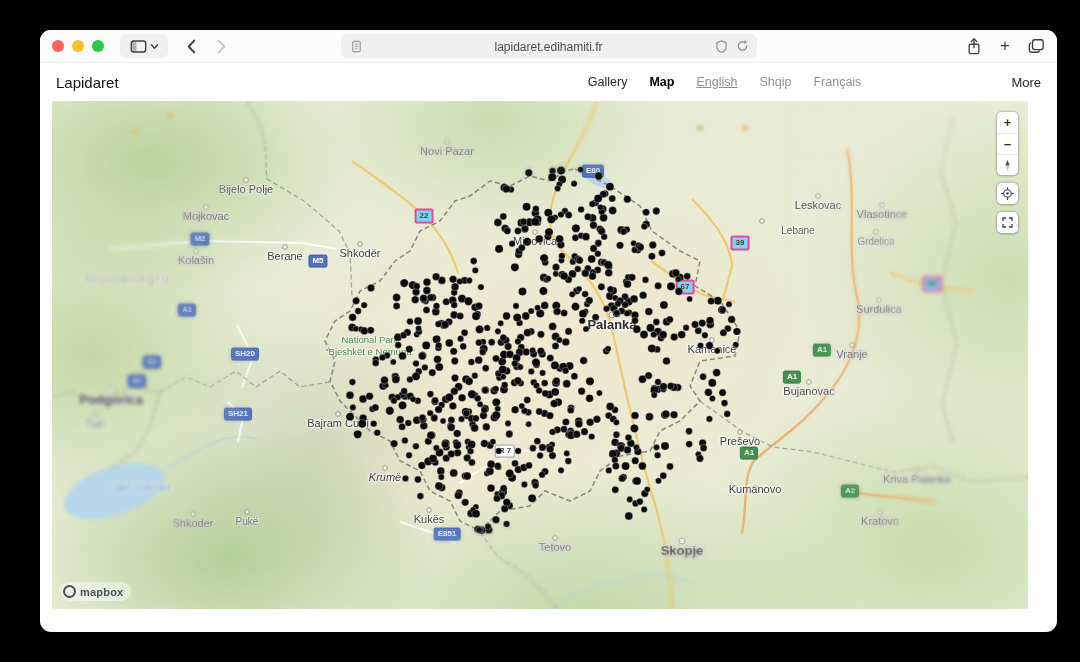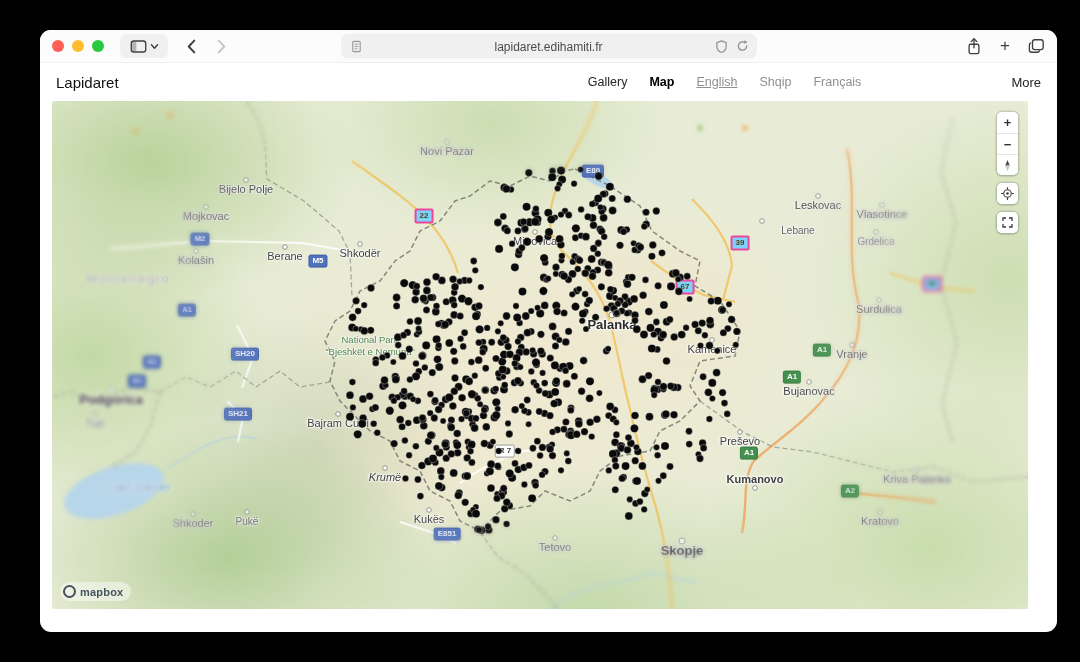--- a/index.html
+++ b/index.html
@@ -273,21 +273,21 @@
         <span class="mlabel town" style="left: 483px; top: 140px;">Mitrovica</span>
         <span class="mlabel town" style="left: 660px; top: 248px;">Kamenicë</span>
         <span class="mlabel town" style="left: 766px; top: 104px;">Leskovac</span>
         <span class="mlabel town" style="left: 830px; top: 113px;">Vlasotince</span>
         <span class="mlabel village" style="left: 746px; top: 129px;">Lebane</span>
         <span class="mlabel village" style="left: 824px; top: 140px;">Grdelica</span>
         <span class="mlabel town" style="left: 827px; top: 208px;">Surdulica</span>
         <span class="mlabel town" style="left: 800px; top: 253px;">Vranje</span>
         <span class="mlabel town" style="left: 757px; top: 290px;">Bujanovac</span>
         <span class="mlabel town" style="left: 688px; top: 340px;">Preševo</span>
-        <span class="mlabel town" style="left: 703px; top: 378px; font-weight: bold;">Kumanovo</span>
+        <span class="mlabel town" style="left: 703px; top: 388px;">Kumanovo</span>
         <span class="mlabel town" style="left: 865px; top: 378px;">Kriva Palanka</span>
         <span class="mlabel town" style="left: 828px; top: 420px;">Kratovo</span>
         <span class="mlabel town" style="left: 503px; top: 446px;">Tetovo</span>
         <span class="mlabel water" style="left: 88px; top: 386px;">Lake Shkodër</span>
         <span class="mlabel park" style="left: 318px; top: 238px;">National Park</span>
         <span class="mlabel park" style="left: 318px; top: 250px;">"Bjeshkët e Nemuna"</span>
       </div>
     <div id="map-shields">
         <span class="shield blue" style="left: 148px; top: 138px;">M2</span>
         <span class="shield blue" style="left: 266px; top: 160px;">M5</span>

